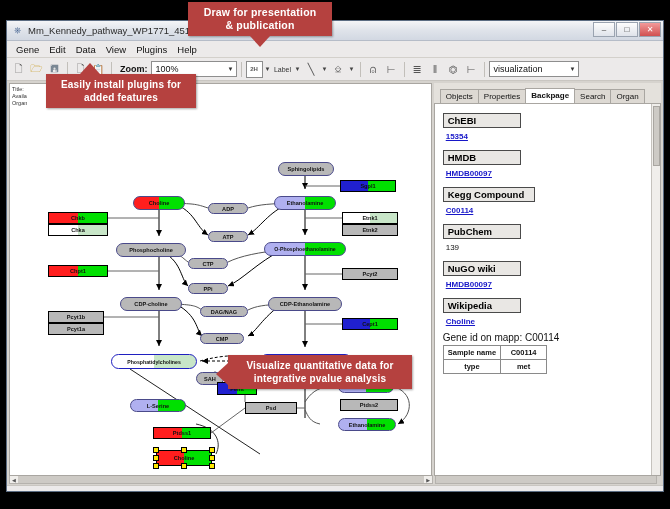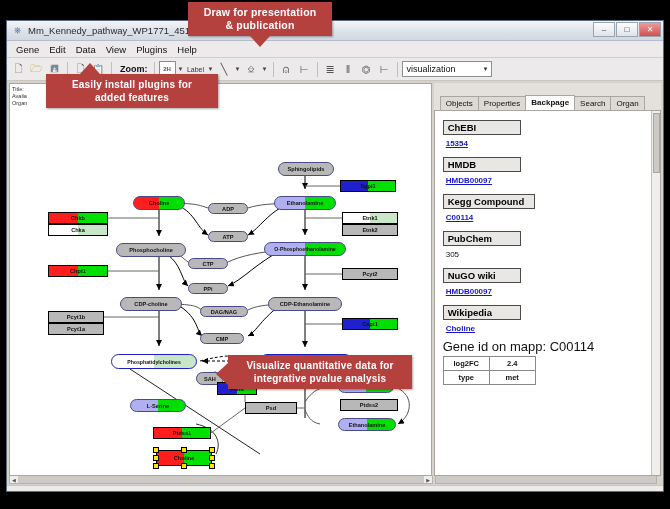--- a/index.html
+++ b/index.html
@@ -107,21 +107,21 @@
   .meta-side { position:absolute; left:2px; top:2px; font-size:5.5px; color:#333; line-height:7px;}
 
   
   #sidepanel {
     width: 228px; height: 393px;
     margin: 2px 2px 0 2px;
     background: #f2f0ed;
     display: flex; flex-direction: column;
   }
   #tabstrip {
-    height: 28px; display: flex; align-items: flex-end;
+    height: 21px; display: flex; align-items: flex-end;
     padding-left: 6px; background: #e4e1dc;
     border-bottom: 1px solid #a9a6a1;
   }
   .tab {
     font-size: 8px; color:#111;
     padding: 2px 5px 2px 5px;
     border: 1px solid #a9a6a1;
     border-bottom: none;
     background: #ddd9d3;
     margin-right: -1px;
@@ -147,21 +147,21 @@
   }
   .db-link {
     font-size: 8px; color:#1717c8; text-decoration: underline;
     display:block; margin: 4px 0 6px 3px; font-weight:bold;
   }
   .db-plain {
     font-size: 8px; color:#111;
     display:block; margin: 4px 0 6px 3px;
   }
   .expr-title { font-size:10px; font-weight:bold; color:#000; margin: 6px 0 8px 0;}
-  .gene-id { font-size:13px; color:#111; margin-bottom:2px;}
+  .gene-id { font-size:10px; color:#111; margin-bottom:2px;}
   table.expr { border-collapse: collapse; }
   table.expr td {
     border: 1px solid #8a8a8a;
     font-size: 7.5px; font-weight: bold; color:#111;
     padding: 2px 4px; text-align: center; min-width: 46px;
     background:#fff;
   }
   
   .vscroll {
     position:absolute; right:0; top:0; width:9px; bottom:0;
@@ -208,21 +208,21 @@
     border-right: 10px solid transparent;
     border-bottom: 11px solid #b5413f;
   }
   .arrow-left {
     border-top: 11px solid transparent;
     border-bottom: 11px solid transparent;
     border-right: 12px solid #b5413f;
   }
 
   #callout-draw   { left: 160px; top: 2px;  width: 144px; font-size: 10.5px; z-index: 60; margin-left: 28px;}
-  #callout-plugin { left: 46px;  top: 74px; width: 172px; font-size: 10px; }
+  #callout-plugin { left: 46px;  top: 74px; width: 150px; font-size: 10px; }
   #callout-link   { left: 543px; top: 125px;width: 122px; font-size: 9.5px; }
   #callout-viz    { left: 228px; top: 355px;width: 184px; font-size: 10px; }
 
   #share-banner {
     position: absolute;
     left: 20px; top: 420px;
     width: 294px; height: 34px;
     background: #fff;
     border: 2px solid #b5413f;
     display:flex; align-items:center; justify-content:center;
@@ -263,20 +263,24 @@
     <div id="toolbar">
       <span class="tb-btn">🗋</span>
       <span class="tb-btn" style="color:#c79b1e;">🗁</span>
       <span class="tb-btn" style="color:#7a8794;">🖪</span>
       <span class="tb-sep"></span>
       <span class="tb-btn">🗋</span>
       <span class="tb-btn">📋</span>
       <span class="tb-sep"></span>
 
       <span class="zoom-label">Zoom:</span>
+      <span class="combo" style="width:86px;">
+        <span>100%</span>
+        <span class="arrow">▼</span>
+      </span>
 
       <span class="tb-sep"></span>
       <span class="tb-btn" style="border:1px solid #8d8d8d;background:#fff;font-size:6px;font-weight:bold;">2H</span>
       <span class="tb-small-arrow">▼</span>
       <span class="tb-btn tb-lbl" style="width:20px;">Label</span>
       <span class="tb-small-arrow">▼</span>
       <span class="tb-btn" style="font-size:11px;">╲</span>
       <span class="tb-small-arrow">▼</span>
       <span class="tb-btn" style="font-size:9px;">⎒</span>
       <span class="tb-small-arrow">▼</span>
@@ -534,35 +538,35 @@
           <div class="db-header">ChEBI</div>
           <a class="db-link">15354</a>
 
           <div class="db-header">HMDB</div>
           <a class="db-link">HMDB00097</a>
 
           <div class="db-header" style="min-width:92px;">Kegg Compound</div>
           <a class="db-link">C00114</a>
 
           <div class="db-header">PubChem</div>
-          <span class="db-plain">305</span>
+          <span class="db-plain">139</span>
 
           <div class="db-header">NuGO wiki</div>
           <a class="db-link">HMDB00097</a>
 
           <div class="db-header">Wikipedia</div>
           <a class="db-link">Choline</a>
 
           <div class="gene-id">Gene id on mapp: C00114</div>
 
           <table class="expr">
             <tbody>
-            <tr>
-              <td>log2FC</td>
-              <td>2.4</td>
+                <tr>
+              <td>Sample name</td>
+              <td>C00114</td>
             </tr>
             <tr>
               <td>type</td>
               <td>met</td>
             </tr>
           </tbody>
             </table>
 
           <div class="vscroll">
             <div class="thumb"></div>

